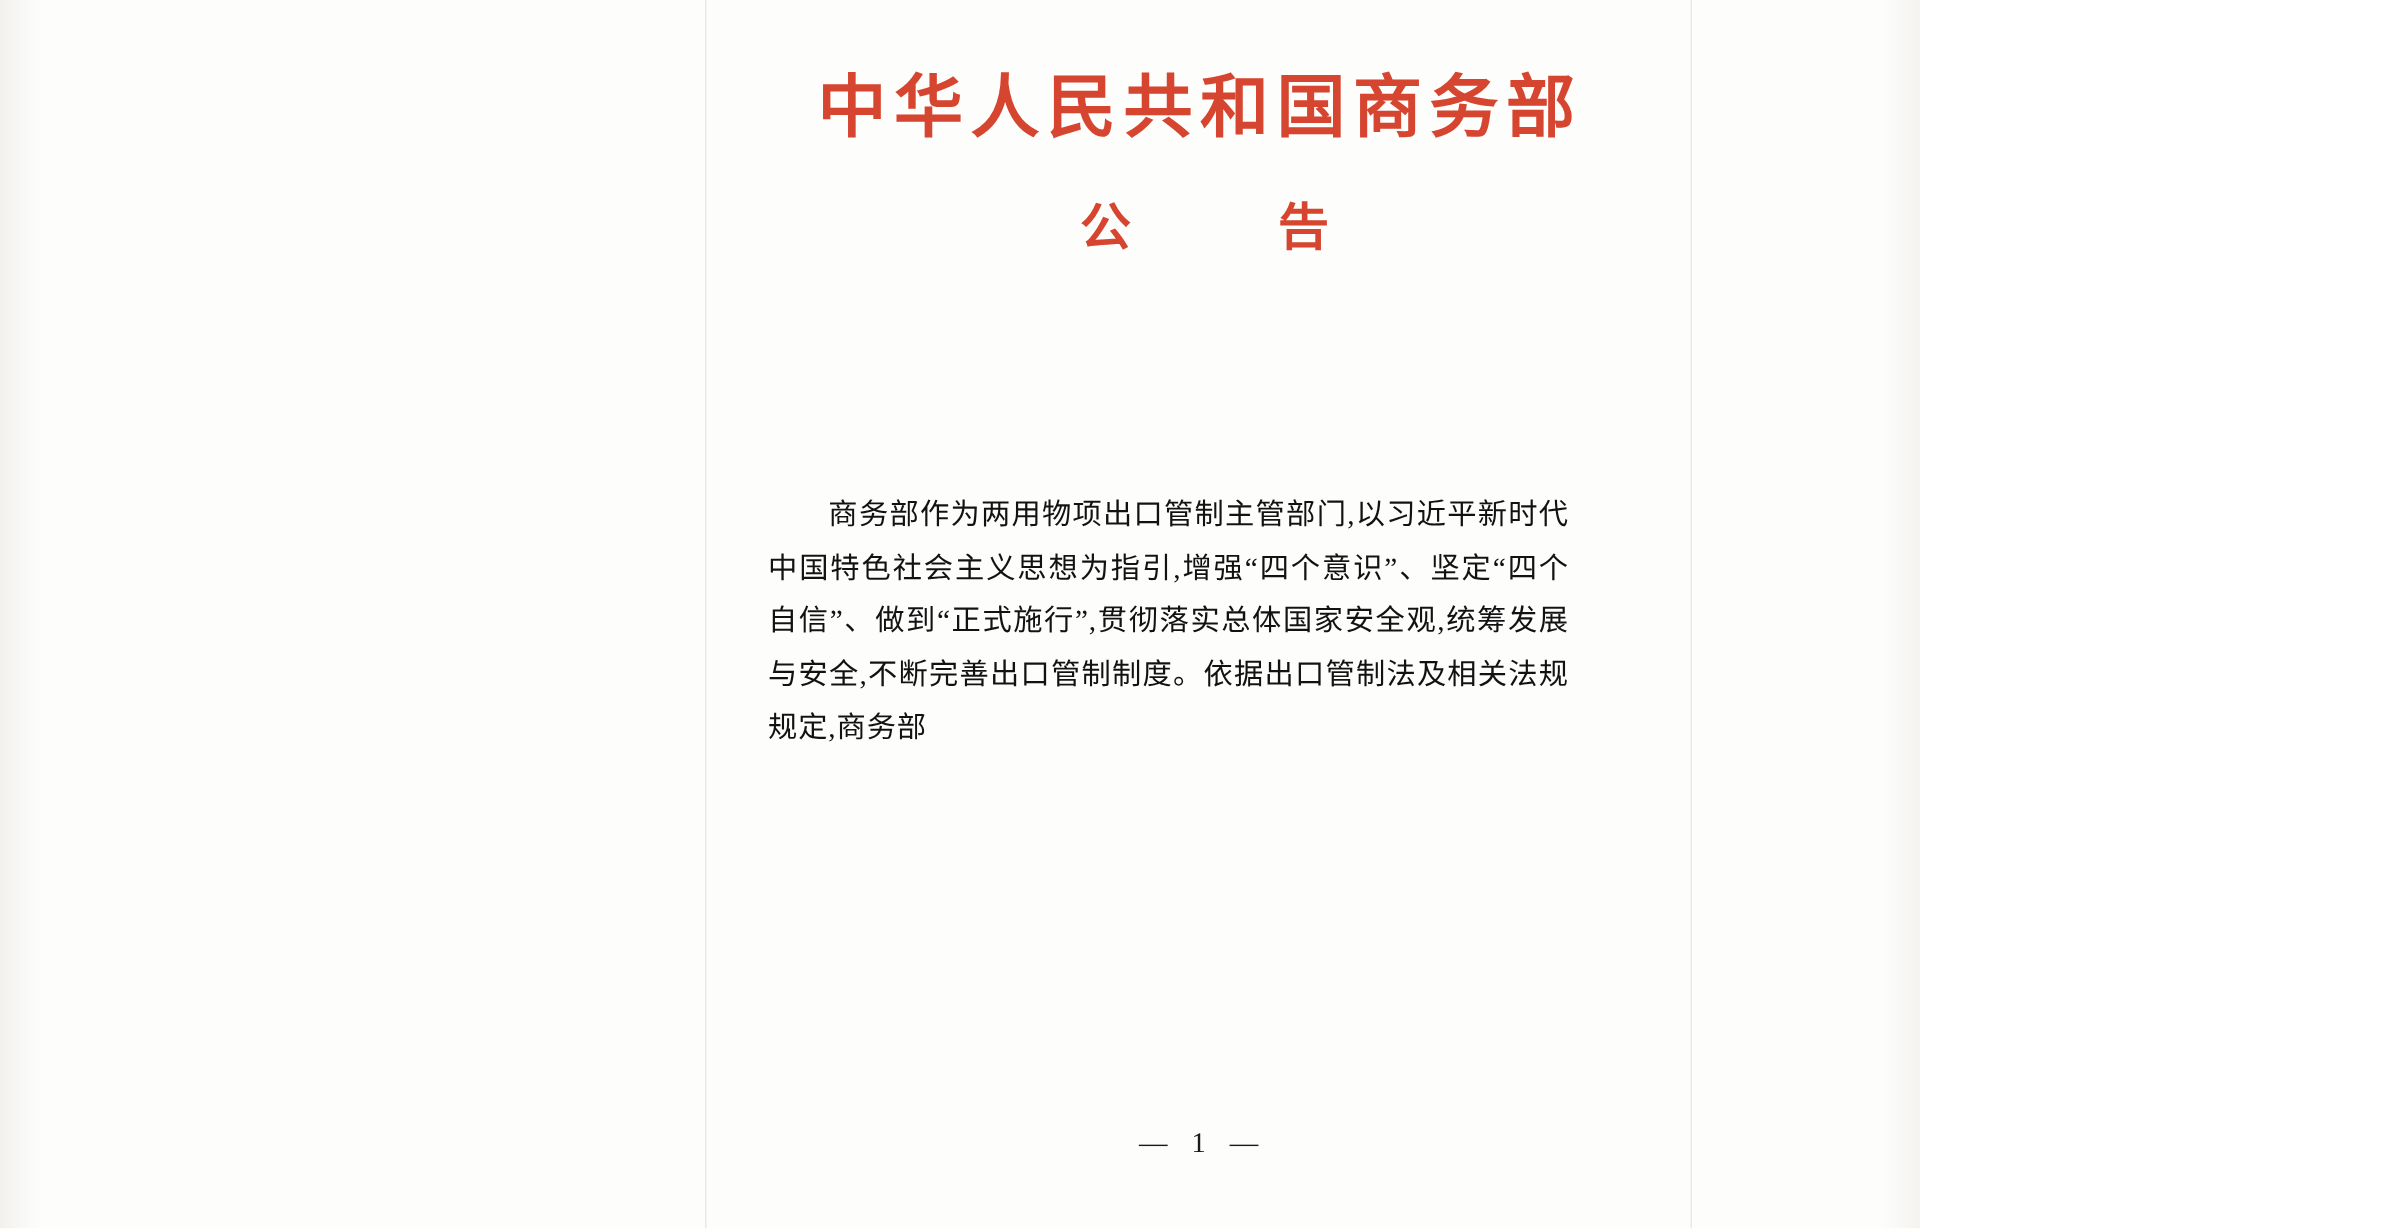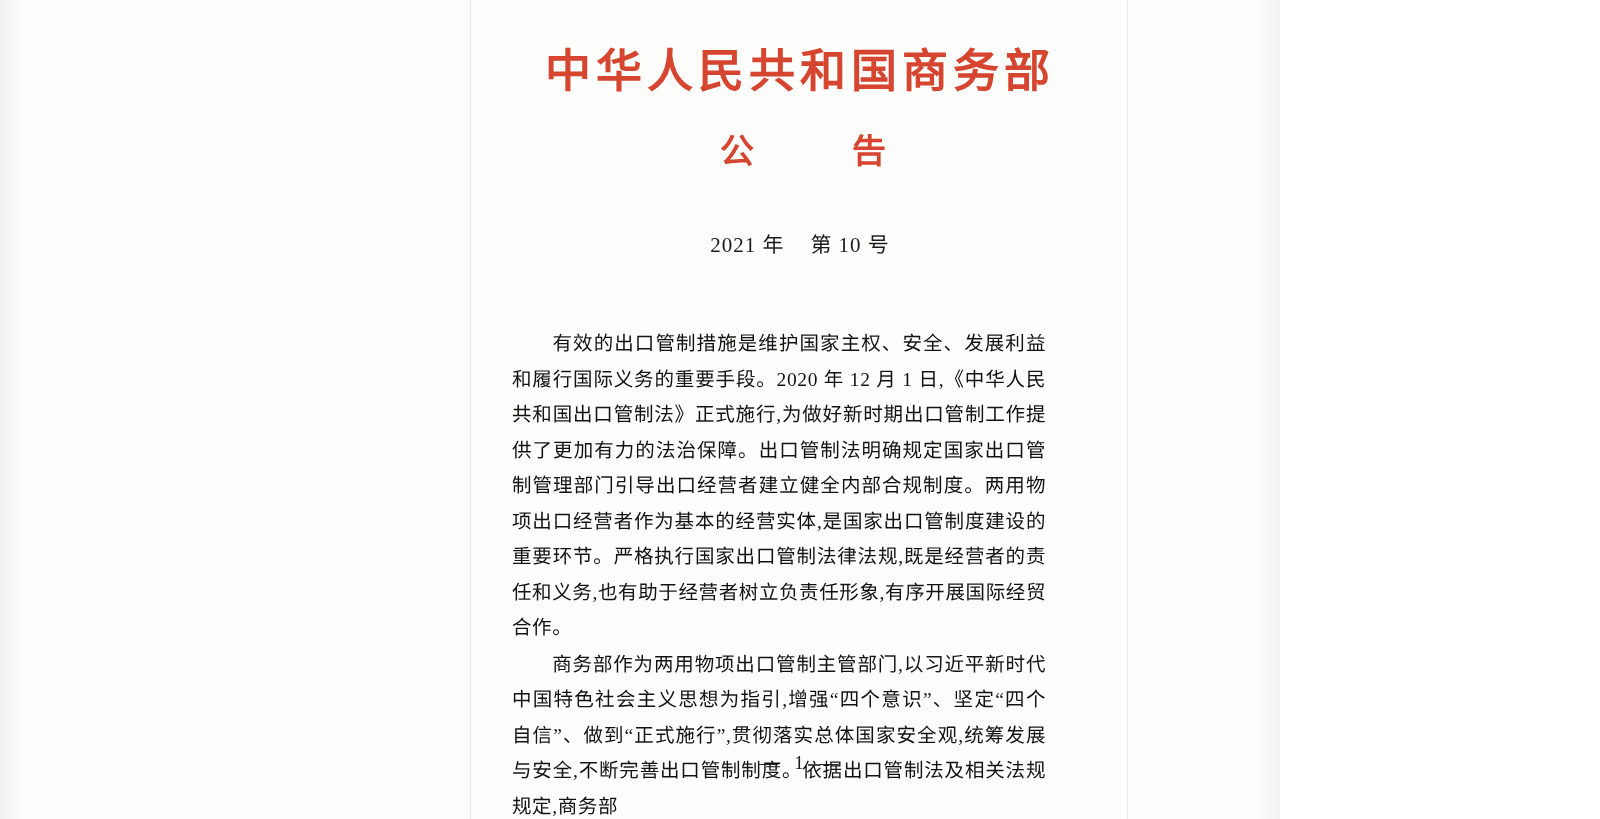--- a/index.html
+++ b/index.html
@@ -152,26 +152,22 @@
   <div class="scan-fold b"></div>
 
   <div class="doc-body">
 
     <div class="masthead">中华人民共和国商务部</div>
 
     <div class="announce-title">
       <span>公</span><span class="gap"></span><span>告</span>
     </div>
 
-    <div class="issue-line">
-      <span>2021 年</span><span class="sep"></span><span>第 10 号</span>
-    </div>
 
     <div class="content">
-      <p class="para"><span class="indent"></span><span>有效的出口管制措施是维护国家主权、安全、发展利益和履行国际义务的重要手段。2020 年 12 月 1 日,《中华人民共和国出口管制法》正式施行,为做好新时期出口管制工作提供了更加有力的法治保障。出口管制法明确规定国家出口管制管理部门引导出口经营者建立健全内部合规制度。两用物项出口经营者作为基本的经营实体,是国家出口管制度建设的重要环节。严格执行国家出口管制法律法规,既是经营者的责任和义务,也有助于经营者树立负责任形象,有序开展国际经贸合作。</span></p>
       <p class="para"><span class="indent"></span><span>商务部作为两用物项出口管制主管部门,以习近平新时代中国特色社会主义思想为指引,增强“四个意识”、坚定“四个自信”、做到“正式施行”,贯彻落实总体国家安全观,统筹发展与安全,不断完善出口管制制度。依据出口管制法及相关法规规定,商务部</span></p>
     </div>
 
     <div class="page-number">
       <span>—</span><span class="num">1</span><span>—</span>
     </div>
 
   </div>
 </div>
 

